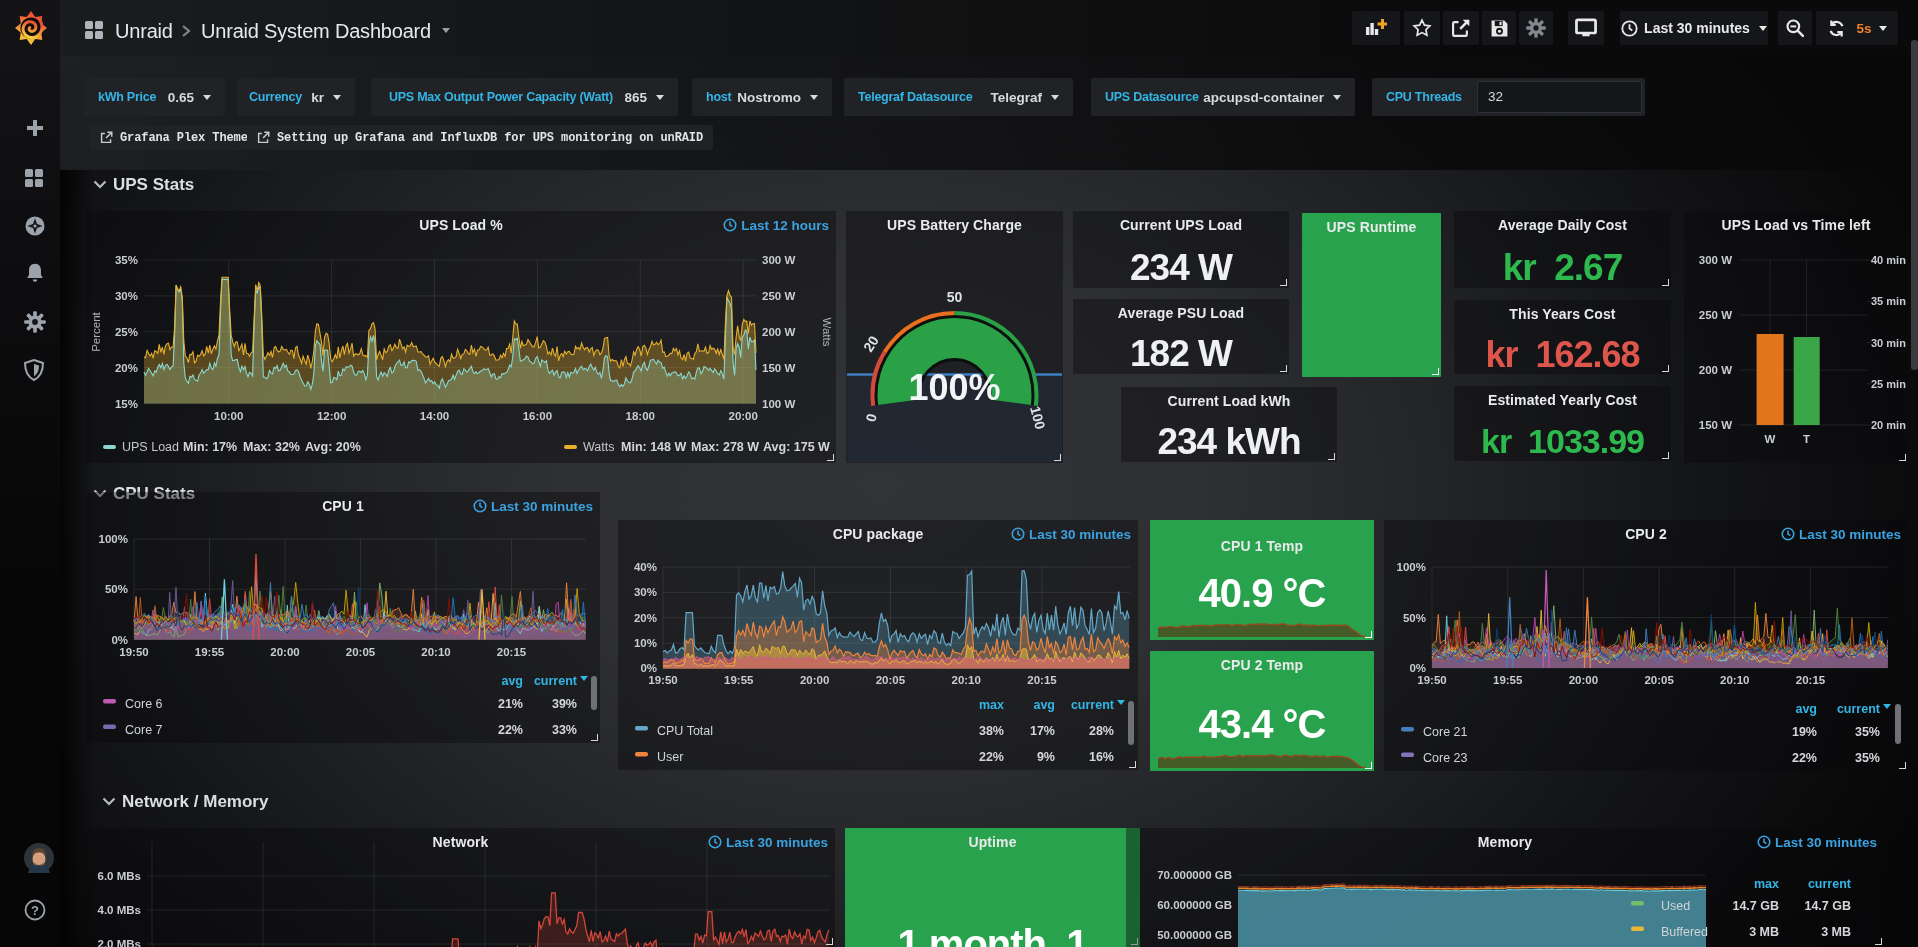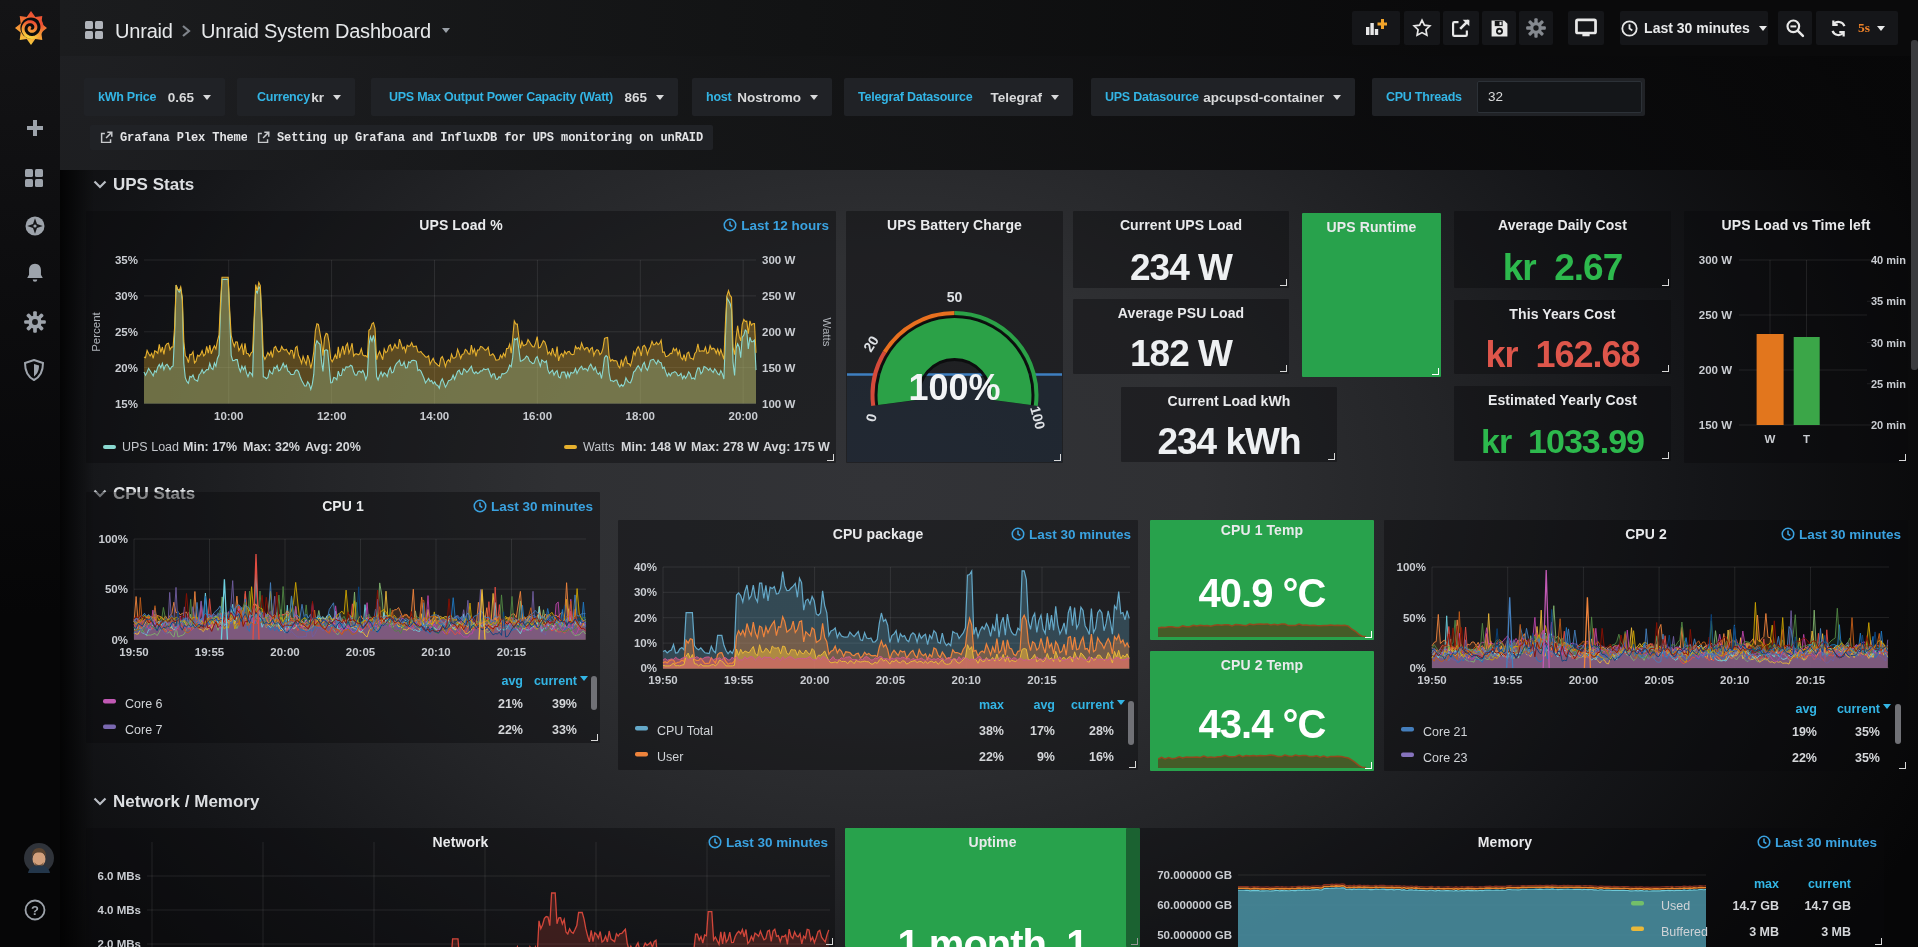--- a/index.html
+++ b/index.html
@@ -181,34 +181,34 @@
         <path d="M15.5 15.5 L21.5 21.5" stroke="#e8e8e8" stroke-width="3" stroke-linecap="round"></path>
       </svg>
     </div>
     <div class="navbtn" style="left:1816px;width:82px;">
       <svg width="19" height="19" viewBox="0 0 24 24">
         <path d="M19.5 9 A8 8 0 0 0 5.5 7" fill="none" stroke="#e8e8e8" stroke-width="2.8"></path>
         <path d="M5.5 2 V7.5 H11" fill="none" stroke="#e8e8e8" stroke-width="2.8"></path>
         <path d="M4.5 15 A8 8 0 0 0 18.5 17" fill="none" stroke="#e8e8e8" stroke-width="2.8"></path>
         <path d="M18.5 22 V16.5 H13" fill="none" stroke="#e8e8e8" stroke-width="2.8"></path>
       </svg>
-      <span style="color:#ed8128;font-size:13.5px;font-weight:bold;margin-left:10px;font-family:Liberation Serif, serif;">5s</span>
+      <span style="color:#ed8128;font-size:13.5px;font-weight:bold;margin-left:10px;">5s</span>
       <span class="caret" style="border-top-color:#e8e9ea;margin-left:7px;"></span>
     </div>
   </div>
 <div class="abs" style="left:0;top:0;">
     <div class="vbox" style="left:84px;top:78px;width:141px;">
       <span class="lab" style="margin-left:14px;">kWh Price</span>
       <span style="flex:1"></span>
       <span class="val">0.65</span>
       <span class="caret"></span>
       <span style="width:14px"></span>
     </div>
     <div class="vbox" style="left:237px;top:78px;width:118px;">
-      <span class="lab" style="margin-left:20px;">Currency</span>
+      <span class="lab" style="margin-left:12px;">Currency</span>
       <span style="flex:1"></span>
       <span class="val">kr</span>
       <span class="caret"></span>
       <span style="width:14px"></span>
     </div>
     <div class="vbox" style="left:371px;top:78px;width:307px;">
       <span class="lab" style="margin-left:18px;">UPS Max Output Power Capacity (Watt)</span>
       <span style="flex:1"></span>
       <span class="val">865</span>
       <span class="caret"></span>
@@ -250,21 +250,21 @@
         <path d="M9 1.5 H14.5 V7" fill="none" stroke="#c8cacd" stroke-width="1.8"></path>
         <path d="M14 2 L7.5 8.5" stroke="#c8cacd" stroke-width="1.8"></path>
       </svg>Setting up Grafana and InfluxDB for UPS monitoring on unRAID</div>
   </div>
 <div class="sect" style="left:93px;top:175px;"><svg width="14" height="9" viewBox="0 0 14 9">
       <path d="M1.5 1.5 L7 7 L12.5 1.5" fill="none" stroke="#b9bdc3" stroke-width="2.2"></path>
     </svg>UPS Stats</div>
 <div class="sect" style="left:93px;top:484px;"><svg width="14" height="9" viewBox="0 0 14 9">
       <path d="M1.5 1.5 L7 7 L12.5 1.5" fill="none" stroke="#b9bdc3" stroke-width="2.2"></path>
     </svg>CPU Stats</div>
-<div class="sect" style="left:93px;top:792px;"><svg width="14" height="9" viewBox="0 0 14 9">
+<div class="sect" style="left:102px;top:792px;"><svg width="14" height="9" viewBox="0 0 14 9">
       <path d="M1.5 1.5 L7 7 L12.5 1.5" fill="none" stroke="#b9bdc3" stroke-width="2.2"></path>
     </svg>Network / Memory</div>
 <div class="panel" style="left:86px;top:211px;width:750px;height:252px;">
     <div class="ptitle" style="top:6px;">UPS Load %</div>
     <div class="ptime"><svg width="14" height="14" viewBox="0 0 18 18">
         <circle cx="9" cy="9" r="7.4" fill="none" stroke="#3aa2e0" stroke-width="2"></circle>
         <path d="M9 4.5 V9 L12 11" fill="none" stroke="#3aa2e0" stroke-width="2"></path>
       </svg>Last 12 hours</div>
     <svg class="abs" style="left:0;top:0;" width="750" height="252" viewBox="0 0 750 252">
       <line x1="58" y1="49.0" x2="670" y2="49.0" stroke="rgba(255,255,255,0.09)" stroke-width="1"></line>
@@ -506,21 +506,21 @@
       <text x="496" y="215" text-anchor="end" class="leg">28%</text>
       <rect x="17" y="232" width="13" height="4.5" rx="2" fill="#EF843C"></rect>
       <text x="39" y="241" class="leg" style="font-weight:normal;fill:#d0d3d7;">User</text>
       <text x="386" y="241" text-anchor="end" class="leg">22%</text>
       <text x="437" y="241" text-anchor="end" class="leg">9%</text>
       <text x="496" y="241" text-anchor="end" class="leg">16%</text>
       <rect x="510" y="181" width="6" height="44" rx="3" fill="#707176"></rect>
     </svg>
   </div>
 <div class="panel green" style="left:1150px;top:520px;width:224px;height:120px;">
-    <div class="ptitle" style="top:2px;">CPU 1 Temp</div>
+    <div class="ptitle" style="top:18px;">CPU 1 Temp</div>
     <div class="bigv" style="top:51px;font-size:40px;color:#fff;">40.9 °C</div>
     <svg class="abs" style="left:8px;top:96px;" width="208" height="21" viewBox="0 0 208 21">
       <path d="M0.0 21.0 L0.0 11.9 L3.5 11.2 L7.1 11.4 L10.6 10.8 L14.1 10.7 L17.6 11.6 L21.2 11.5 L24.7 9.9 L28.2 10.8 L31.7 10.7 L35.3 9.2 L38.8 10.1 L42.3 9.2 L45.8 9.8 L49.4 9.4 L52.9 10.2 L56.4 9.2 L59.9 8.7 L63.5 9.2 L67.0 8.7 L70.5 8.8 L74.0 9.9 L77.6 8.5 L81.1 8.8 L84.6 9.3 L88.1 9.7 L91.7 8.1 L95.2 8.8 L98.7 8.3 L102.2 8.0 L105.8 8.3 L109.3 7.9 L112.8 8.9 L116.3 8.2 L119.9 8.9 L123.4 8.0 L126.9 8.1 L130.4 9.6 L134.0 9.6 L137.5 9.5 L141.0 8.1 L144.5 9.2 L148.1 8.9 L151.6 9.6 L155.1 9.3 L158.6 9.6 L162.2 9.8 L165.7 9.4 L169.2 9.5 L172.7 9.0 L176.3 9.6 L179.8 9.2 L183.3 9.5 L186.8 9.3 L190.4 10.1 L193.9 13.2 L197.4 15.3 L200.9 18.4 L204.5 20.4 L208.0 20.4 L208.0 21.0 Z" fill="rgba(95,28,8,0.52)"></path>
       <path d="M0.0 11.9 L3.5 11.2 L7.1 11.4 L10.6 10.8 L14.1 10.7 L17.6 11.6 L21.2 11.5 L24.7 9.9 L28.2 10.8 L31.7 10.7 L35.3 9.2 L38.8 10.1 L42.3 9.2 L45.8 9.8 L49.4 9.4 L52.9 10.2 L56.4 9.2 L59.9 8.7 L63.5 9.2 L67.0 8.7 L70.5 8.8 L74.0 9.9 L77.6 8.5 L81.1 8.8 L84.6 9.3 L88.1 9.7 L91.7 8.1 L95.2 8.8 L98.7 8.3 L102.2 8.0 L105.8 8.3 L109.3 7.9 L112.8 8.9 L116.3 8.2 L119.9 8.9 L123.4 8.0 L126.9 8.1 L130.4 9.6 L134.0 9.6 L137.5 9.5 L141.0 8.1 L144.5 9.2 L148.1 8.9 L151.6 9.6 L155.1 9.3 L158.6 9.6 L162.2 9.8 L165.7 9.4 L169.2 9.5 L172.7 9.0 L176.3 9.6 L179.8 9.2 L183.3 9.5 L186.8 9.3 L190.4 10.1 L193.9 13.2 L197.4 15.3 L200.9 18.4 L204.5 20.4 L208.0 20.4" fill="none" stroke="rgba(150,72,28,0.95)" stroke-width="1.5"></path>
     </svg>
   </div>
 <div class="panel green" style="left:1150px;top:651px;width:224px;height:120px;">
     <div class="ptitle" style="top:6px;">CPU 2 Temp</div>
     <div class="bigv" style="top:51px;font-size:40px;color:#fff;">43.4 °C</div>
     <svg class="abs" style="left:8px;top:96px;" width="208" height="21" viewBox="0 0 208 21">

